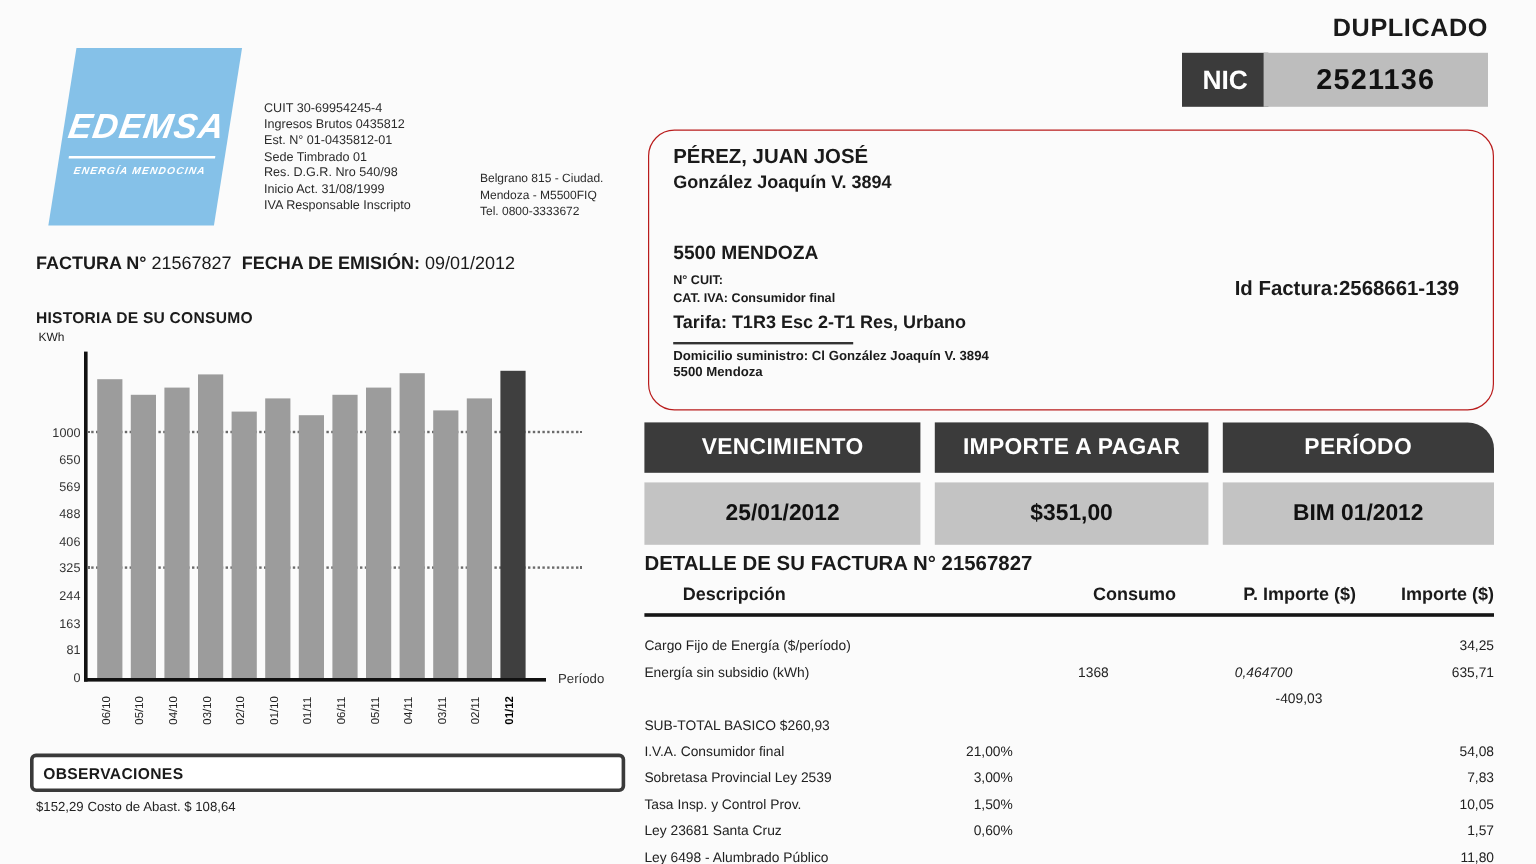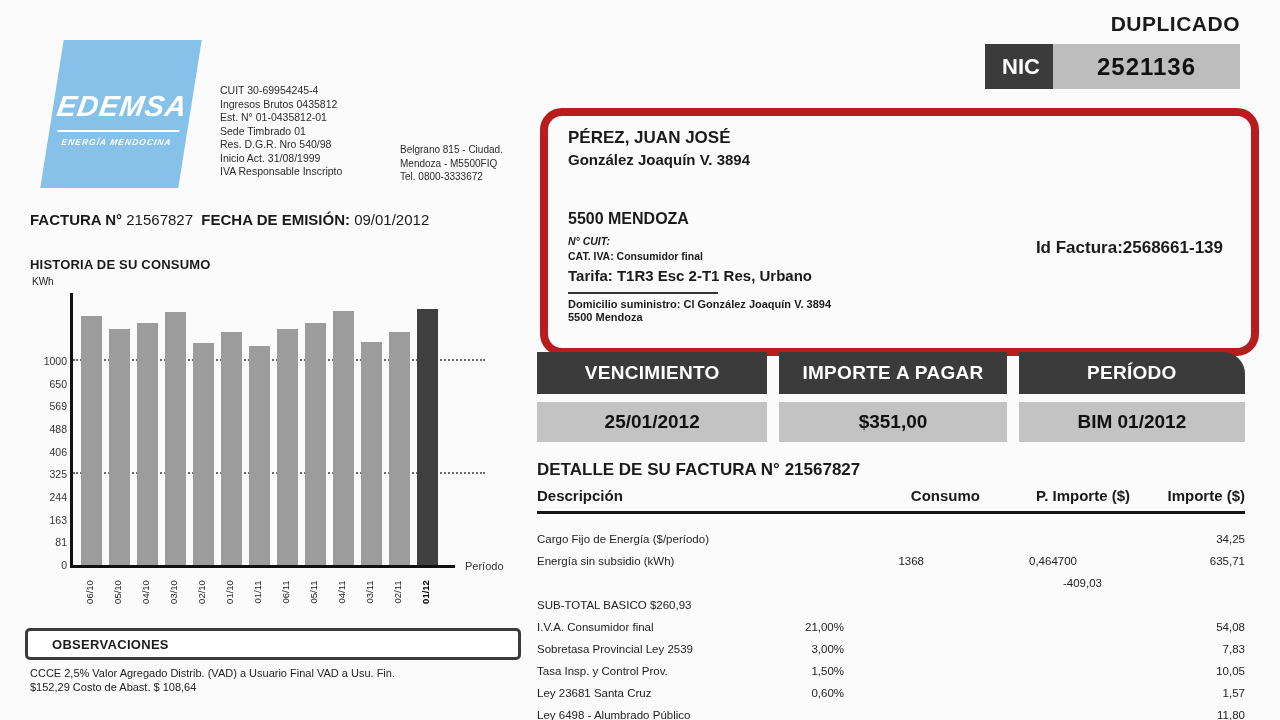--- a/index.html
+++ b/index.html
@@ -23,74 +23,74 @@
   .factline span.val{font-weight:normal;}
   
   .duplicado{position:absolute;left:1000px;top:12px;width:240px;text-align:right;
     font-size:21px;font-weight:bold;letter-spacing:.5px;}
   .nicbox{position:absolute;left:985px;top:44px;width:72px;height:45px;background:#3b3b3b;
     color:#fff;font-weight:bold;font-size:22px;display:flex;align-items:center;justify-content:center;}
   .nicval{position:absolute;left:1053px;top:44px;width:187px;height:45px;background:#bdbdbd;
     color:#111;font-weight:bold;font-size:24px;display:flex;align-items:center;justify-content:center;letter-spacing:1px;}
   
   .custbox{position:absolute;left:540px;top:108px;width:663px;height:208px;
-    border:8px solid #b91c1c;border-radius:22px;padding:12px 20px;background:transparent;}
+    border:1px solid #b91c1c;border-radius:22px;padding:12px 20px;background:transparent;}
   .custbox .name{font-size:17px;font-weight:bold;}
   .custbox .street{font-size:15px;font-weight:bold;margin-top:3px;}
   .custbox .city{font-size:16px;font-weight:bold;margin-top:42px;}
-  .custbox .cuit{font-size:10.5px;font-weight:bold;margin-top:7px;font-style:italic;}
+  .custbox .cuit{font-size:10.5px;font-weight:bold;margin-top:7px;}
   .custbox .cativa{font-size:10.5px;font-weight:bold;margin-top:3px;}
   .custbox .tarifa{font-size:15px;font-weight:bold;margin-top:5px;}
   .custbox .divider{width:150px;border-top:2px solid #333;margin:8px 0 4px 0;}
   .custbox .domi{font-size:11px;font-weight:bold;line-height:13px;}
   .idfactura{position:absolute;right:28px;top:122px;font-size:17px;font-weight:bold;}
   
   .summary{position:absolute;left:537px;top:352px;width:708px;}
   .summary .row{display:flex;gap:12px;text-align:center;}
   .summary .h{height:42px;background:#3b3b3b;color:#fff;font-weight:bold;font-size:19px;
     display:flex;align-items:center;justify-content:center;letter-spacing:.3px;}
   .summary .h:nth-child(3){border-radius:0 22px 0 0;}
-  .summary .v{height:40px;background:#c3c3c3;color:#111;font-weight:bold;font-size:19px;
+  .summary .v{height:52px;background:#c3c3c3;color:#111;font-weight:bold;font-size:19px;
     display:flex;align-items:center;justify-content:center;margin-top:8px;}
   .summary .c0{width:233px;} .summary .c1{width:230px;} .summary .c2{width:229px;}
   
   .detalle{position:absolute;left:537px;top:460px;width:708px;}
   .detalle .dtitle{font-size:17px;font-weight:bold;}
   .dgrid{display:grid;grid-template-columns:1fr 150px 150px 115px;}
-  .dhead{margin-top:7px;font-size:15px;font-weight:bold;}
+  .dhead{margin-top:7px;font-size:15px;font-weight:bold;margin-left:32px;}
   .dhead .cell{text-align:right;}
   .dhead .cell.desc{text-align:left;}
   .dline{border-top:3px solid #151515;margin-top:7px;}
   .drows{margin-top:14px;font-size:11.5px;color:#222;}
   .drows .dgrid{line-height:22px;gap:28px;}
   .drows .cell{text-align:right;white-space:nowrap;}
   .drows .cell.desc{text-align:left;}
   .drows .cell.pct{padding-right:80px;}
-  .drows .cell.punit{padding-right:25px;}
+  .drows .cell.punit{padding-right:25px;font-style:italic;}
   
   .chart{position:absolute;left:30px;top:257px;width:470px;}
   .chart .ctitle{font-size:13px;font-weight:bold;letter-spacing:.2px;}
   .chart .cunit{font-size:10px;margin-top:4px;margin-left:2px;}
   .plot{position:relative;margin-left:40px;margin-top:6px;width:382px;height:272px;
     border-left:3px solid #111;border-bottom:3px solid #111;}
   .ytick{position:absolute;left:-42px;width:36px;text-align:right;font-size:10.5px;color:#333;}
   .gridline{position:absolute;left:0;width:calc(100% + 30px);border-top:2px dotted #6a6a6a;}
   .bars{position:absolute;left:8px;bottom:0;display:flex;align-items:flex-end;gap:7px;}
   .bar{width:21px;background:#9c9c9c;}
   .bar.current{background:#3f3f3f;}
   .xlabels{margin-left:48px;display:flex;gap:7px;}
   .xlab{width:21px;height:48px;position:relative;}
   .xlab span{position:absolute;left:50%;top:50%;transform:translate(-50%,-50%) rotate(-90deg);
     white-space:nowrap;font-size:9.5px;color:#222;}
   .xlab.current span{font-weight:bold;color:#000;}
   .periodo{position:absolute;left:calc(100% + 10px);bottom:-7px;font-size:11px;color:#333;white-space:nowrap;}
   
   .obsbox{position:absolute;left:25px;top:628px;width:490px;height:26px;
     border:3px solid #3a3a3a;border-radius:5px;display:flex;align-items:center;background:#fff;}
-  .obsbox .obstitle{font-size:13px;font-weight:bold;padding-left:24px;letter-spacing:.3px;}
+  .obsbox .obstitle{font-size:13px;font-weight:bold;padding-left:8px;letter-spacing:.3px;}
   .obstext{position:absolute;left:30px;top:666px;width:500px;font-size:11px;line-height:14px;color:#222;}
 </style>
 </head>
 <body>
 
 <div class="logo">
   <div class="brand">EDEMSA</div>
   <div class="rule"></div>
   <div class="sub">ENERGÍA MENDOCINA</div>
 </div>
@@ -284,15 +284,14 @@
       <div class="xlab current">
         <span>01/12</span>
       </div>
     </div>
 </div>
 
 <div class="obsbox">
   <div class="obstitle">OBSERVACIONES</div>
 </div>
 <div class="obstext">
-    <div>CCCE 2,5% Valor Agregado Distrib. (VAD) a Usuario Final VAD a Usu. Fin.</div>
     <div>$152,29  Costo de Abast. $ 108,64</div>
   </div>
 
 </body></html>

